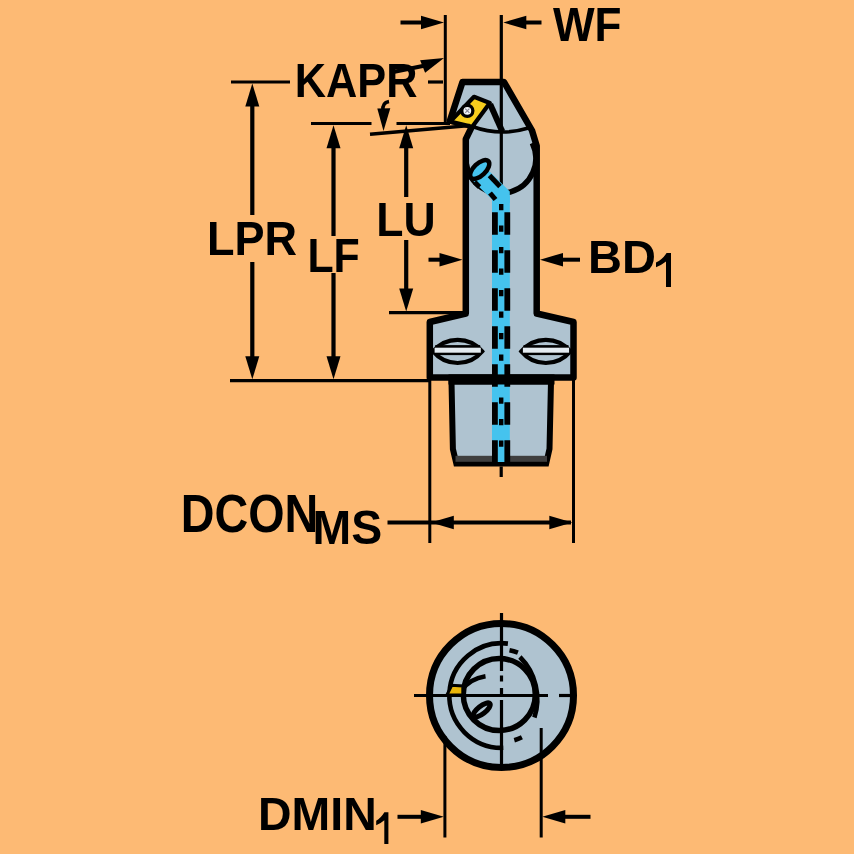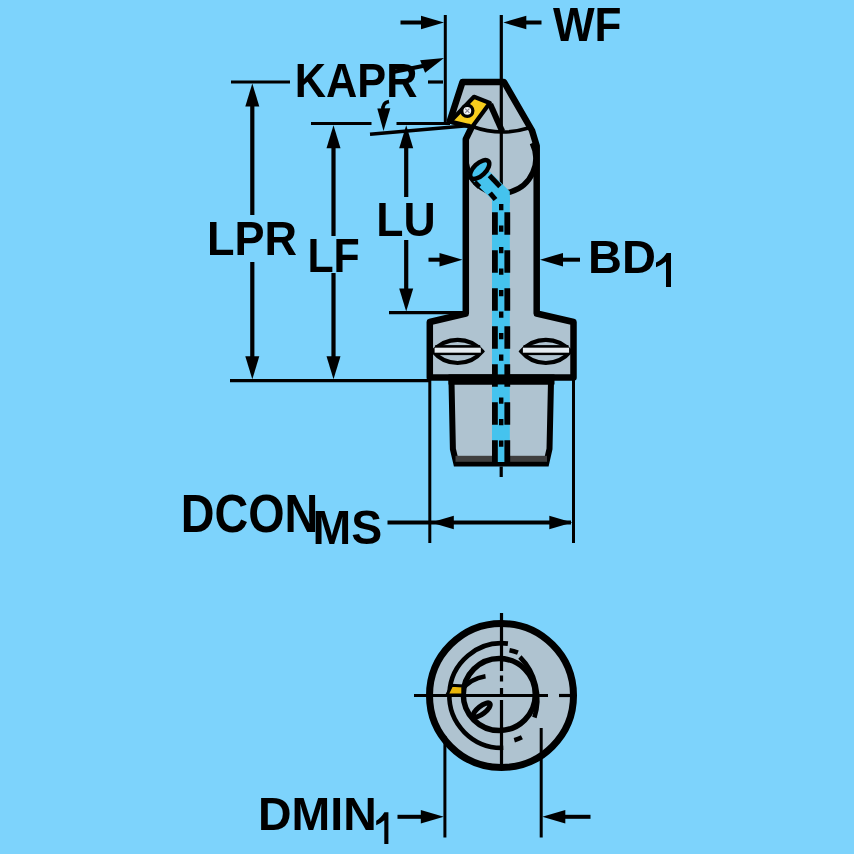--- a/index.html
+++ b/index.html
@@ -1,16 +1,16 @@
 <!DOCTYPE html>
 <html><head>
 <meta charset="utf-8">
 <style>
   html,body{margin:0;padding:0;background:#ffffff;}
-  #stage{position:relative;width:854px;height:854px;background:#7dd3fc;overflow:hidden;}
+  #stage{position:relative;width:854px;height:854px;background:#fdba74;overflow:hidden;}
   svg{position:absolute;left:0;top:0;}
   text{font-family:"Liberation Sans",sans-serif;font-weight:bold;fill:#000;}
 </style>
 </head>
 <body>
 <div id="stage">
 <svg width="854" height="854" viewBox="0 0 854 854">
 
   <g stroke-linecap="butt">
 

